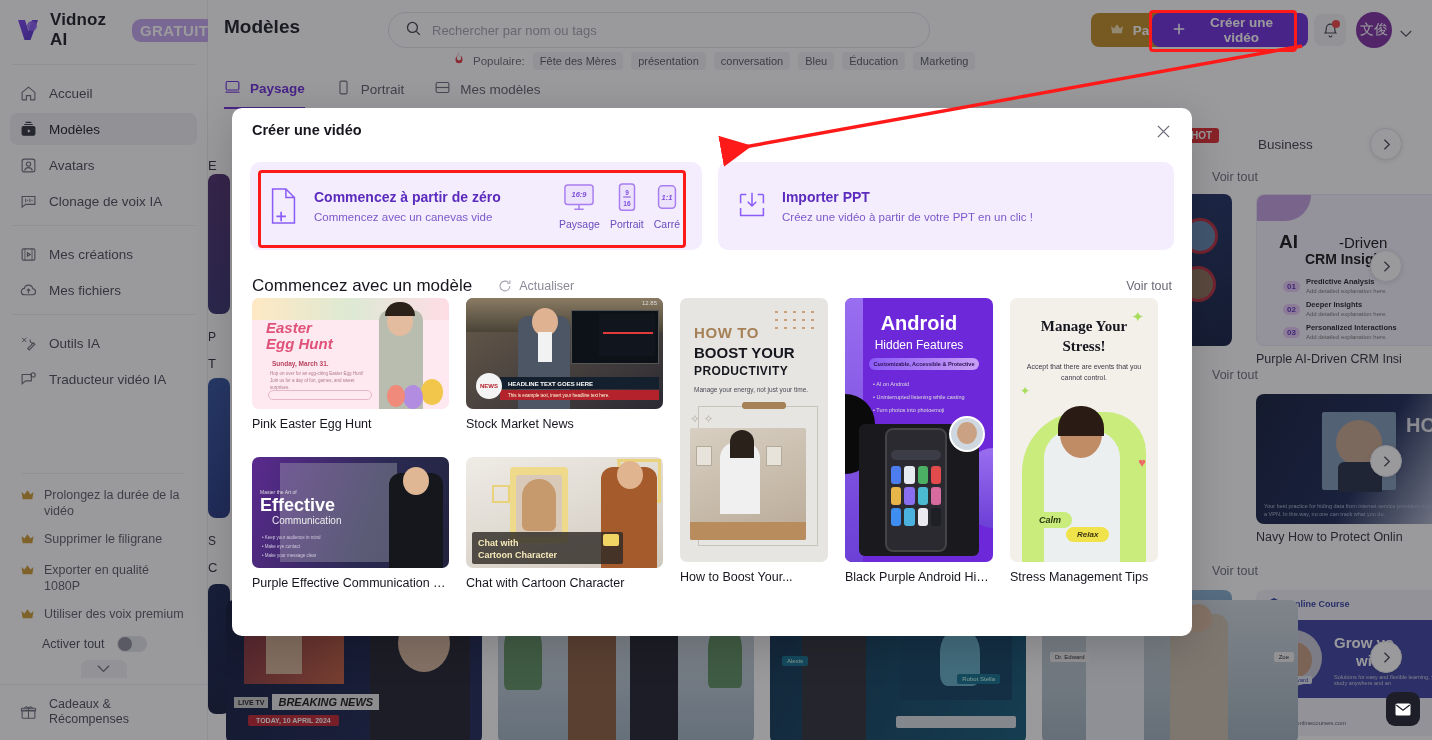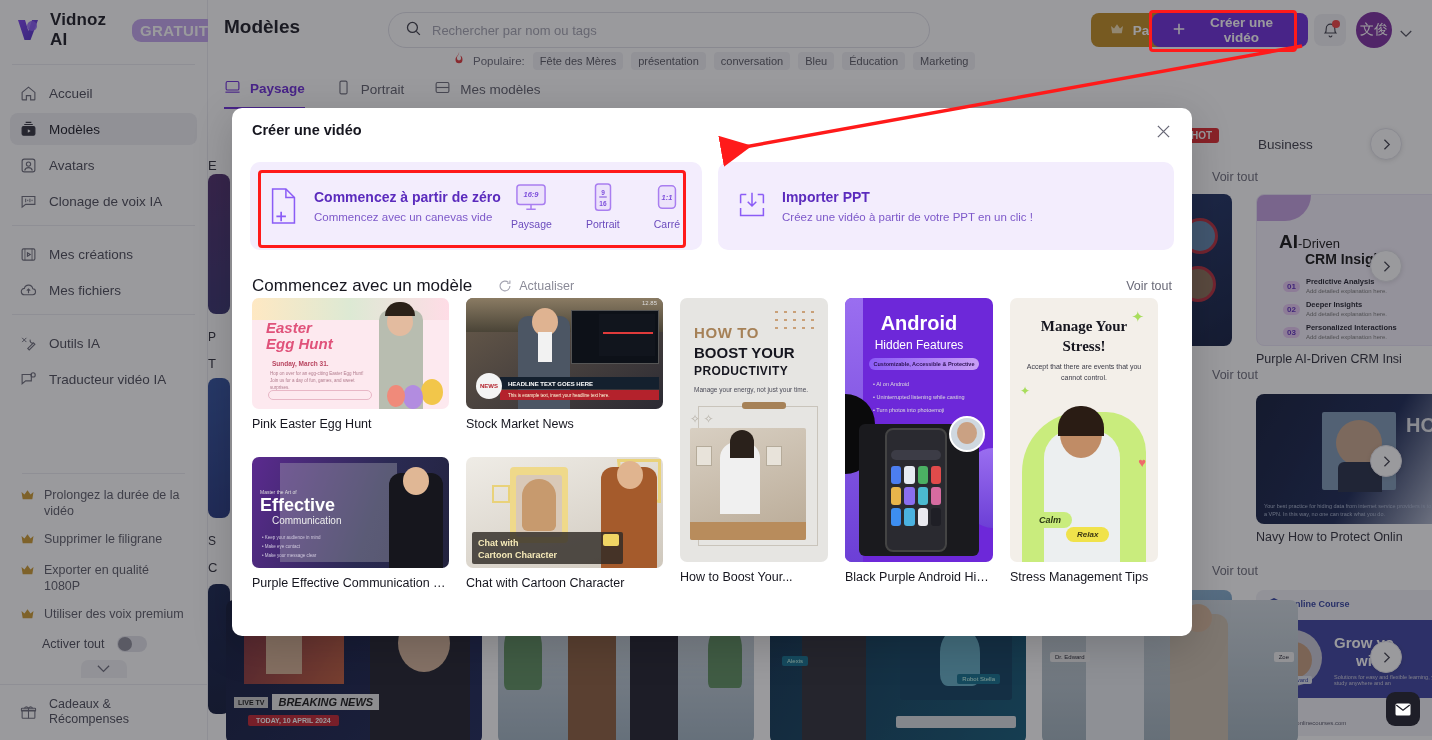--- a/index.html
+++ b/index.html
@@ -127,21 +127,21 @@
   .opt-wrap { position: absolute; left: 18px; top: 54px; right: 18px; display: flex; gap: 16px; }
   .opt {
     flex: 1; height: 88px; background: #f3edfd; border-radius: 10px;
     display: flex; align-items: center; position: relative;
   }
   .opt.scratch { max-width: 452px; }
   .opt-ico { width: 48px; display: flex; justify-content: center; margin-left: 10px; flex: none; }
   .opt-txt { margin-left: 6px; }
   .opt-title { font-size: 14px; font-weight: 600; color: #5b2bbd; }
   .opt-sub { font-size: 11.5px; color: #7d58c9; margin-top: 6px; }
-  .ratios { display: flex; gap: 34px; margin-left: auto; margin-right: 22px; }
+  .ratios { display: flex; gap: 10px; margin-left: auto; margin-right: 22px; }
   .ratio { display: flex; flex-direction: column; align-items: center; gap: 5px; cursor: pointer; }
   .ratio-lbl { font-size: 10.5px; color: #6b4bbd; }
 
   .sec-head { position: absolute; left: 20px; top: 168px; right: 20px; display: flex; align-items: center; }
   .sec-title { font-size: 17px; font-weight: 400; color: #16161f; }
   .refresh { display: flex; align-items: center; gap: 7px; margin-left: 26px; font-size: 12.5px; color: #8a8a97; cursor: pointer; }
   .sec-voirtout { margin-left: auto; font-size: 12.5px; color: #6a6a78; cursor: pointer; }
 
   .grid { position: absolute; left: 20px; top: 190px; right: 20px; display: flex; gap: 17px; }
   .col { display: flex; flex-direction: column; }
@@ -416,21 +416,21 @@
       <div style="position:absolute;left:0;top:448px;font-size:13px;color:#2c2c38">C</div>
       <div class="card" style="position:absolute;left:0;top:472px;width:22px;height:130px;background:linear-gradient(160deg,#13204d,#0c1536);"></div>
 
       <div style="position:absolute;left:1004px;top:58px;font-size:12.5px;color:#6a6a78">Voir tout</div>
       <div class="card" style="position:absolute;left:976px;top:82px;width:48px;height:152px;background:linear-gradient(150deg,#1c2f63,#0e1a3d);">
         <div style="position:absolute;left:-2px;top:24px;width:36px;height:36px;border-radius:50%;border:3px solid #b8293a;background:#5f86ad;"></div>
         <div style="position:absolute;left:-4px;top:72px;width:36px;height:36px;border-radius:50%;border:3px solid #b8293a;background:#8a6d55;"></div>
       </div>
       <div class="card" style="position:absolute;left:1048px;top:82px;width:200px;height:152px;background:#f4f0fb;border:1px solid #eae4f6;">
         <div style="position:absolute;left:0;top:0;width:54px;height:26px;background:#c49fe0;border-radius:0 0 40px 0;"></div>
-        <div style="position:absolute;left:22px;top:36px;font-size:19px;font-weight:800;color:#111;">AI<span style="font-weight:500;font-size:13px;">-Driven</span></div>
+        <div style="position:absolute;left:22px;top:36px;font-size:19px;font-weight:800;color:#111;">AI<span style="font-weight:500;font-size:15px;padding-left:41px;">-Driven</span></div>
         <div style="position:absolute;left:48px;top:56px;font-size:14px;font-weight:600;color:#111;">CRM Insight</div>
         <div style="position:absolute;left:26px;top:82px;font-size:8px;">
           <div style="display:flex;gap:6px;align-items:center;margin-bottom:5px;">
               <b style="background:#e8c8f5;border-radius:6px;padding:1px 4px;color:#5b2bbd;">01</b>
               <span><b style="font-size:7.5px;">Predictive Analysis</b><br><span style="font-size:6px;color:#777;">Add detailed explanation here.</span></span>
             </div>
           <div style="display:flex;gap:6px;align-items:center;margin-bottom:5px;">
               <b style="background:#e8c8f5;border-radius:6px;padding:1px 4px;color:#5b2bbd;">02</b>
               <span><b style="font-size:7.5px;">Deeper Insights</b><br><span style="font-size:6px;color:#777;">Add detailed explanation here.</span></span>
             </div>

